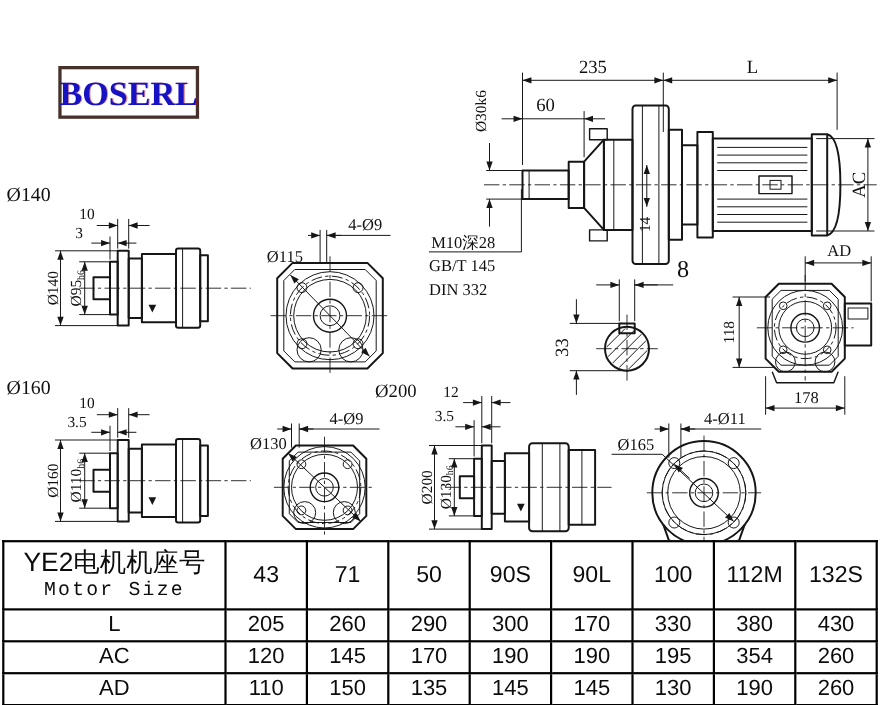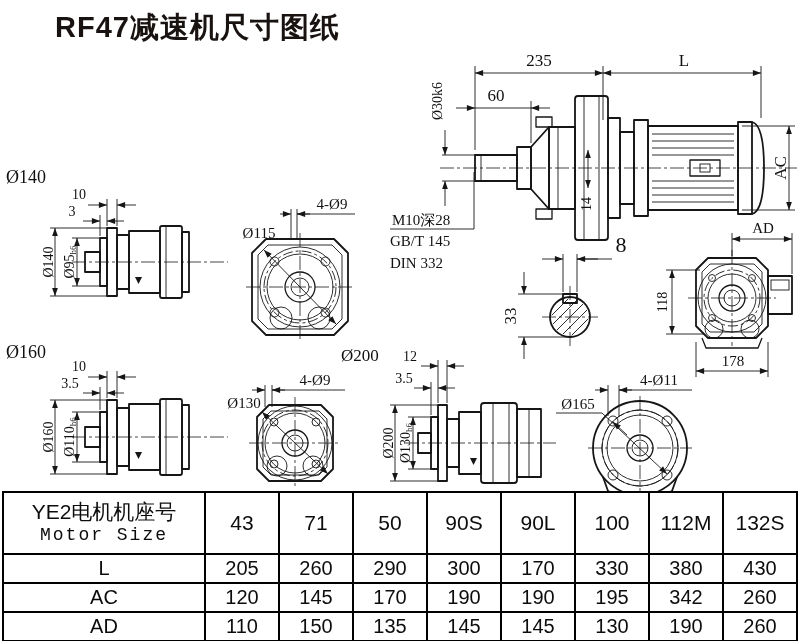--- a/index.html
+++ b/index.html
@@ -24,29 +24,31 @@
   .dt14{font-size:14px}.dt17{font-size:17px}.dt18{font-size:18px}.dt21{font-size:22px}
   .tol{font-size:9px}
   .fillb{fill:#161616;stroke:none}
   
   #dim-table{position:absolute;left:2px;top:491px;width:794px;border-collapse:collapse;
              table-layout:fixed;background:#fff}
   #dim-table td{border:2px solid #000;text-align:center;vertical-align:middle;padding:0;
                 font-size:21px;color:#0c0c0c}
   #dim-table tr.hdr td{height:60px}
   #dim-table tr.val td{height:27px;font-size:20px}
-  .hdr-cn{font-size:21px;line-height:1.25}
+  .hdr-cn{font-size:24px;line-height:1.25}
   .hdr-en{font-family:Liberation Mono, monospace;font-size:18px;letter-spacing:2px;line-height:1.2}
 </style>
 </head>
 <body>
 
 <div id="sheet">
 
-  <div id="title">RF47减速机尺寸图纸</div>
+  <div id="logo-box">
+    <span>BOSERL</span>
+  </div>
 
   <svg width="800" height="495" viewBox="0 0 800 495">
     <defs>
       <marker id="arr" viewBox="0 0 10 10" refX="9.5" refY="5" markerWidth="10" markerHeight="10" orient="auto-start-reverse">
         <path d="M0.5,1.8 L9.5,5 L0.5,8.2 Z" fill="#161616"></path>
       </marker>
       <clipPath id="keyclip">
           <circle cx="570" cy="317" r="18.5"></circle>
         </clipPath>
     </defs>
@@ -411,21 +413,21 @@
         <td>430</td>
       </tr>
       <tr class="val">
         <td>AC</td>
         <td>120</td>
         <td>145</td>
         <td>170</td>
         <td>190</td>
         <td>190</td>
         <td>195</td>
-        <td>342</td>
+        <td>354</td>
         <td>260</td>
       </tr>
       <tr class="val">
         <td>AD</td>
         <td>110</td>
         <td>150</td>
         <td>135</td>
         <td>145</td>
         <td>145</td>
         <td>130</td>

